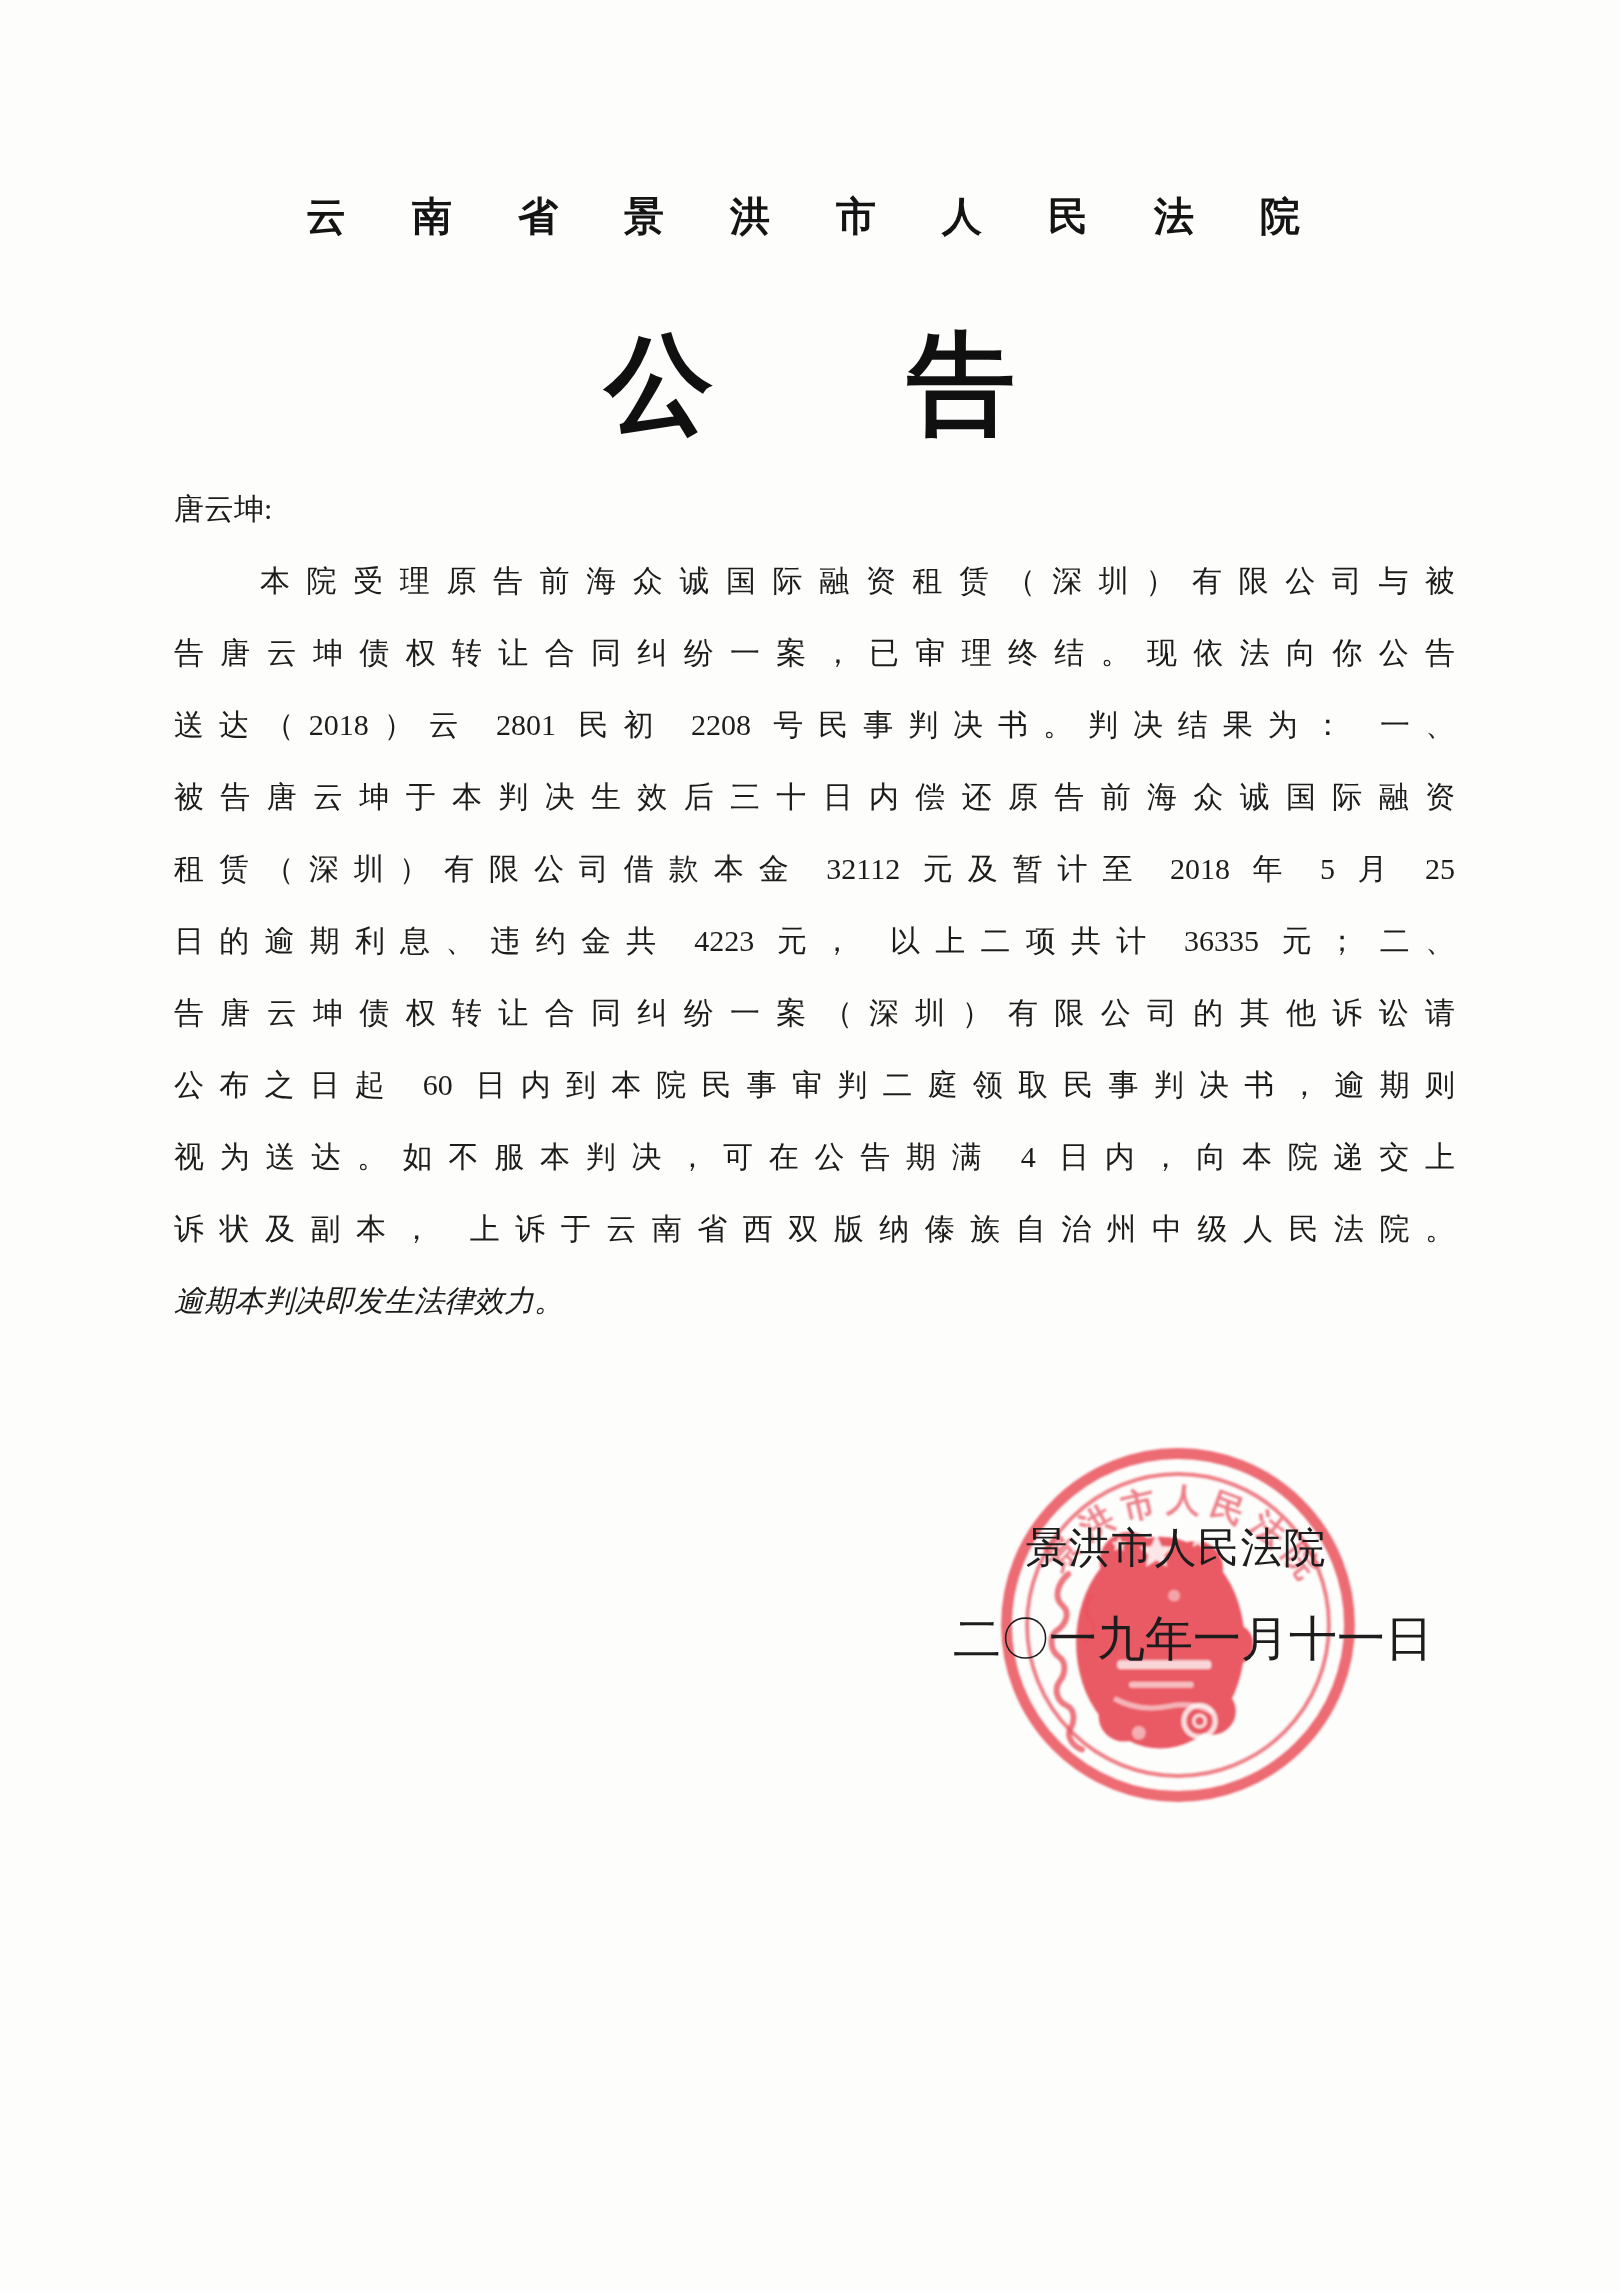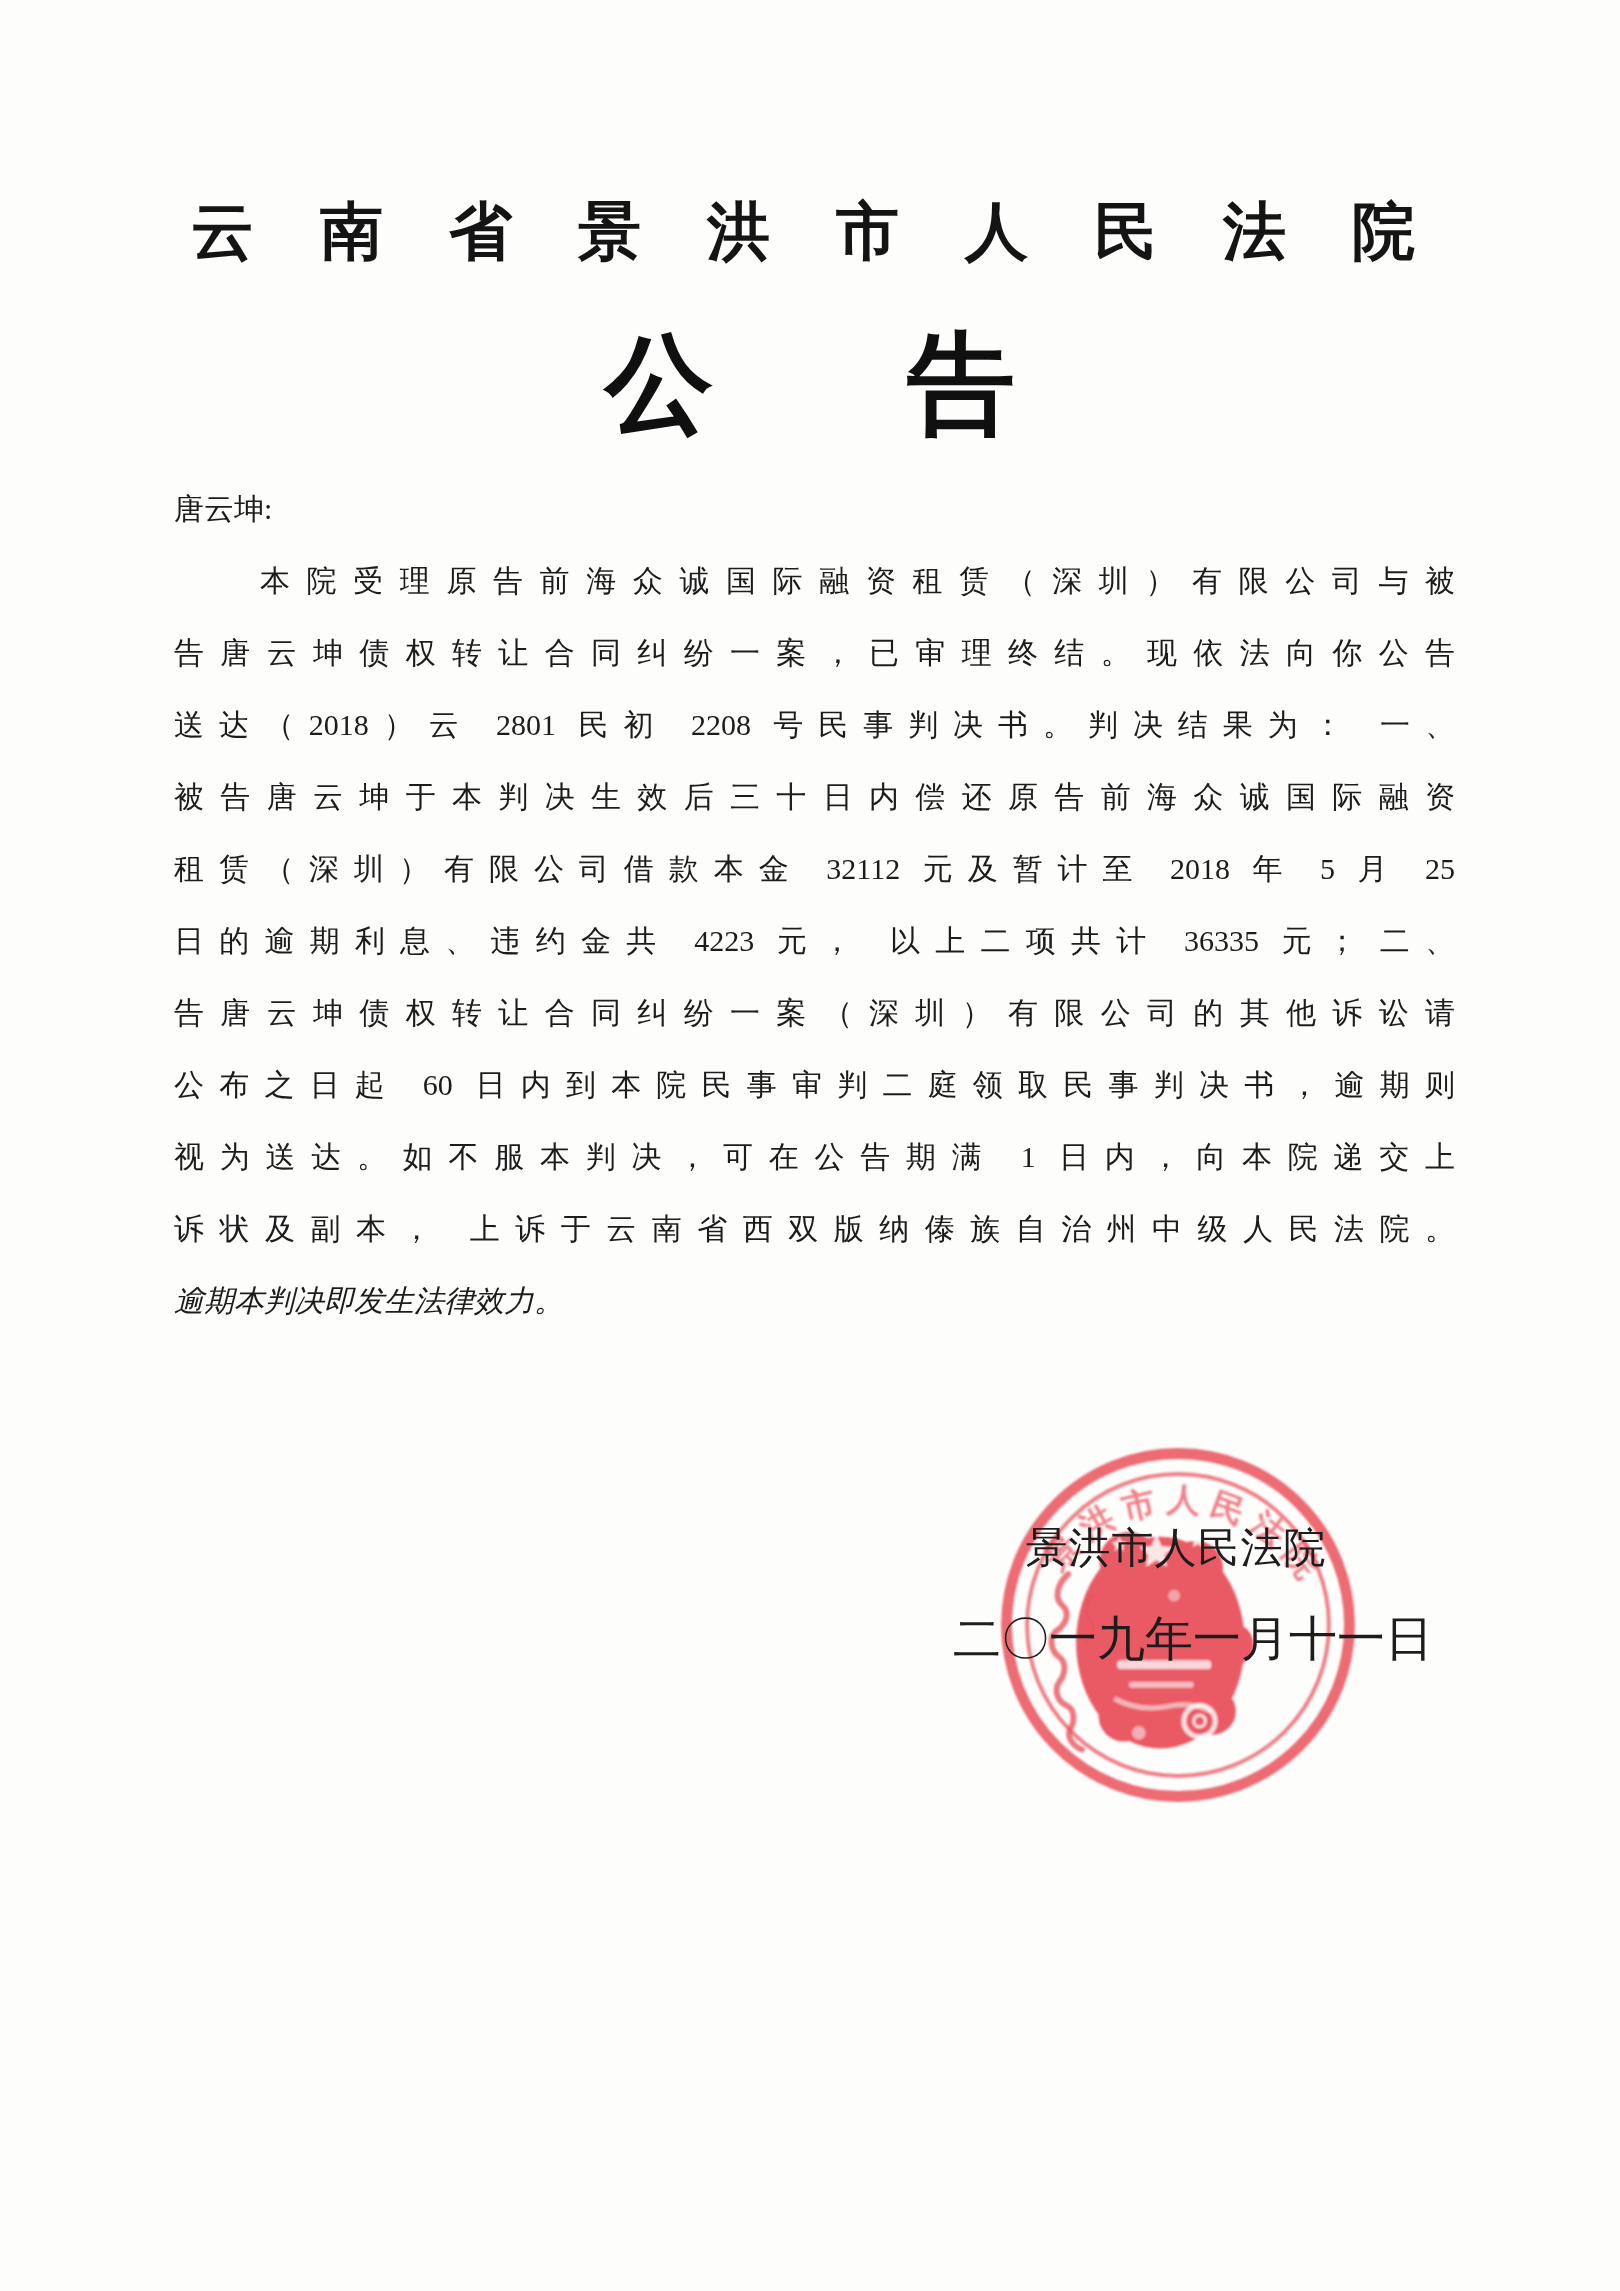--- a/index.html
+++ b/index.html
@@ -10,21 +10,21 @@
     background:#fdfdfc;
     overflow:hidden;
     font-family:"Liberation Serif","DejaVu Serif",serif;
     color:#1b1b1b;
   }
 
   
   .court-title {
     position:absolute; top:189px; left:0; width:100%;
     text-align:center;
-    font-size:63px; font-weight:700;
+    font-size:40px; font-weight:700;
     letter-spacing:66px; padding-left:52px; box-sizing:border-box;
     white-space:nowrap;
     color:#141414;
   }
   .notice-title {
     position:absolute; top:312px; left:0; width:100%;
     text-align:center;
     font-size:108px; font-weight:700;
     letter-spacing:194px; padding-left:194px; box-sizing:border-box;
     white-space:nowrap;
@@ -74,21 +74,21 @@
   <div class="doc-body">
     <div class="recipient">唐云坤:</div>
     <div class="body-line first">本院受理原告前海众诚国际融资租赁（深圳）有限公司与被</div>
     <div class="body-line">告唐云坤债权转让合同纠纷一案，已审理终结。现依法向你公告</div>
     <div class="body-line">送达（2018）云 2801 民初 2208 号民事判决书。判决结果为： 一、</div>
     <div class="body-line">被告唐云坤于本判决生效后三十日内偿还原告前海众诚国际融资</div>
     <div class="body-line">租赁（深圳）有限公司借款本金 32112 元及暂计至 2018 年 5 月 25</div>
     <div class="body-line">日的逾期利息、违约金共 4223 元， 以上二项共计 36335 元； 二、</div>
     <div class="body-line">告唐云坤债权转让合同纠纷一案（深圳）有限公司的其他诉讼请</div>
     <div class="body-line">公布之日起 60 日内到本院民事审判二庭领取民事判决书，逾期则</div>
-    <div class="body-line">视为送达。如不服本判决，可在公告期满 1 日内，向本院递交上</div>
+    <div class="body-line">视为送达。如不服本判决，可在公告期满 4 日内，向本院递交上</div>
     <div class="body-line">诉状及副本， 上诉于云南省西双版纳傣族自治州中级人民法院。</div>
     <div class="body-line last">逾期本判决即发生法律效力。</div>
   </div>
 
   <svg class="stamp" viewBox="0 0 400 400" xmlns="http://www.w3.org/2000/svg">
     <defs>
       <filter id="soft" x="-10%" y="-10%" width="120%" height="120%">
         <feGaussianBlur stdDeviation="1.1"></feGaussianBlur>
       </filter>
       <path id="arcTop" d="M 54,214 A 147,147 0 0 1 346,214" fill="none"></path>

